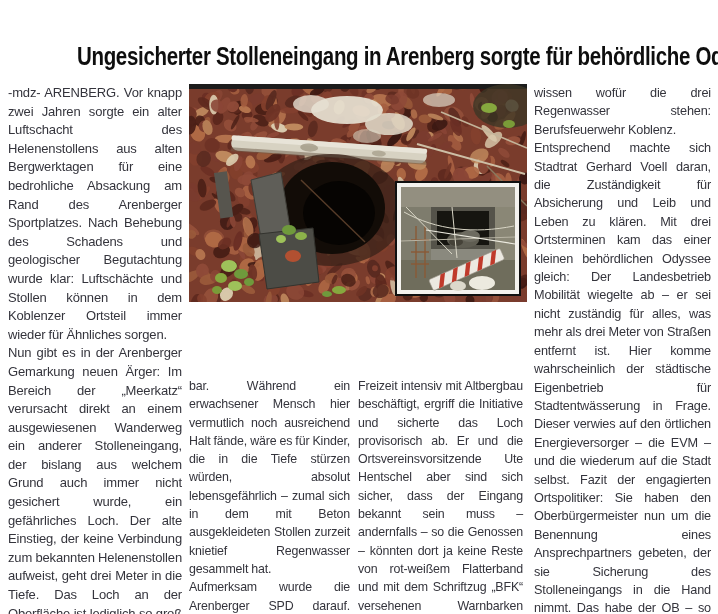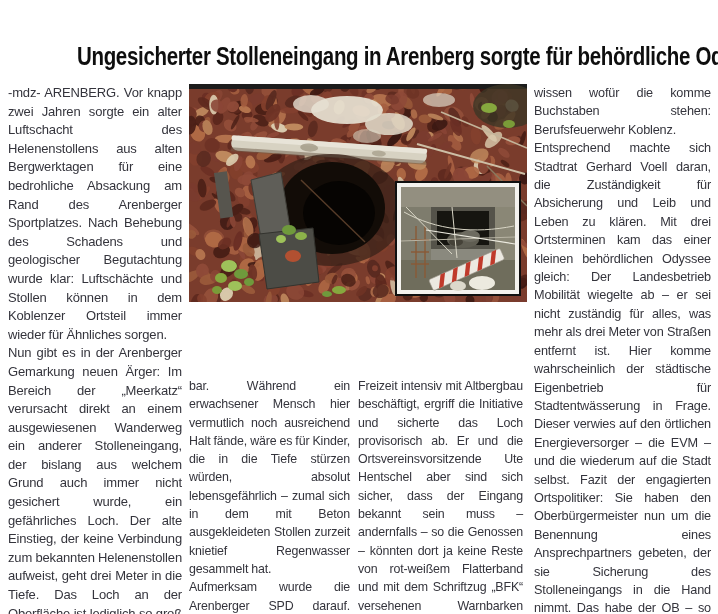--- a/index.html
+++ b/index.html
@@ -704,20 +704,20 @@
   <div class="col col-2">
     <p>bar. Während ein erwachsener Mensch hier vermutlich noch ausreichend Halt fände, wäre es für Kinder, die in die Tiefe stürzen würden, absolut lebensgefährlich – zumal sich in dem mit Beton ausgekleideten Stollen zurzeit knietief Regenwasser gesammelt hat.</p>
     <p>Aufmerksam wurde die Arenberger SPD darauf. SPD-Vorstandsmitglied Daniel Kuhn, der sich in seiner</p>
   </div>
 
   <div class="col col-3">
     <p>Freizeit intensiv mit Altbergbau beschäftigt, ergriff die Initiative und sicherte das Loch provisorisch ab. Er und die Ortsvereinsvorsitzende Ute Hentschel aber sind sich sicher, dass der Eingang bekannt sein muss – andernfalls – so die Genossen – könnten dort ja keine Reste von rot-weißem Flatterband und mit dem Schriftzug „BFK“ versehenen Warnbarken herumliegen. Insider</p>
   </div>
 
   <div class="col col-4">
-    <p>wissen wofür die komme Buchstaben stehen: Berufsfeuerwehr Koblenz.</p>
+    <p>wissen wofür die drei Regenwasser stehen: Berufsfeuerwehr Koblenz.</p>
     <p class="sig-holder">
       <span>Entsprechend machte sich Stadtrat Gerhard Voell daran, die Zuständigkeit für Absicherung und Leib und Leben zu klären. Mit drei Ortsterminen kam das einer kleinen behördlichen Odyssee gleich: Der Landesbetrieb Mobilität wiegelte ab – er sei nicht zuständig für alles, was mehr als drei Meter von Straßen entfernt ist. Hier komme wahrscheinlich der städtische Eigenbetrieb für Stadtentwässerung in Frage. Dieser verwies auf den örtlichen Energieversorger – die EVM – und die wiederum auf die Stadt selbst. Fazit der engagierten Ortspolitiker: Sie haben den Oberbürgermeister nun um die Benennung eines Ansprechpartners gebeten, der sie Sicherung des Stolleneingangs in die Hand nimmt. Das habe der OB – so der SPD-Ortsverein – auch sogleich zugesagt.</span>
       
     </p>
   </div>
 
 </div>
 
 </body></html>

